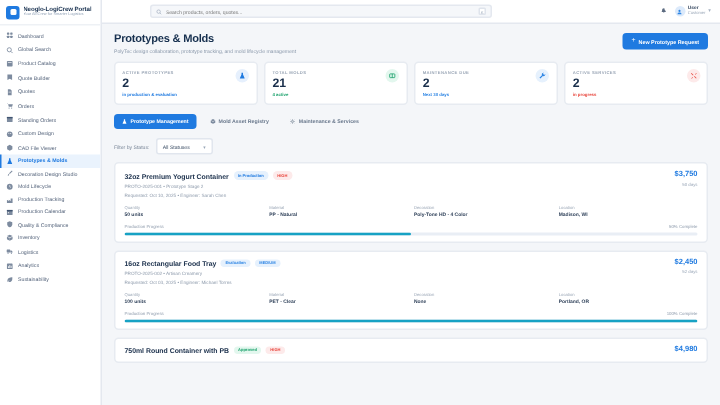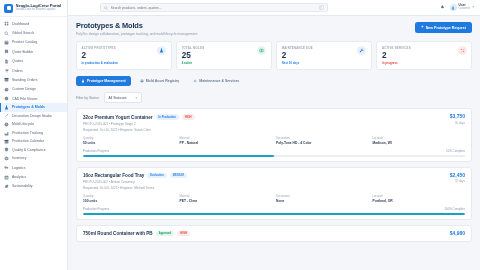--- a/index.html
+++ b/index.html
@@ -471,21 +471,21 @@
             </div>
             <div class="stat-ico c-blue t-blue">
               <svg viewBox="0 0 16 16" fill="currentColor">
                 <path d="M6.4 1.8h3.2v3.6l3.3 7.2a1 1 0 01-.9 1.5H4a1 1 0 01-.9-1.5l3.3-7.2z"></path>
               </svg>
             </div>
           </div>
           <div class="stat-card">
             <div class="stat-text">
               <div class="stat-label">TOTAL MOLDS</div>
-              <div class="stat-value">25</div>
+              <div class="stat-value">21</div>
               <div class="stat-delta" style="color:#18a06a">4 active</div>
             </div>
             <div class="stat-ico c-green t-green">
               <svg viewBox="0 0 16 16" fill="currentColor">
                 <rect x="2.5" y="4" width="11" height="8" rx="1.3" fill="none" stroke="currentColor" stroke-width="1.7"></rect>
                 <path d="M8 4v8" stroke="currentColor" stroke-width="1.7"></path>
               </svg>
             </div>
           </div>
           <div class="stat-card">

